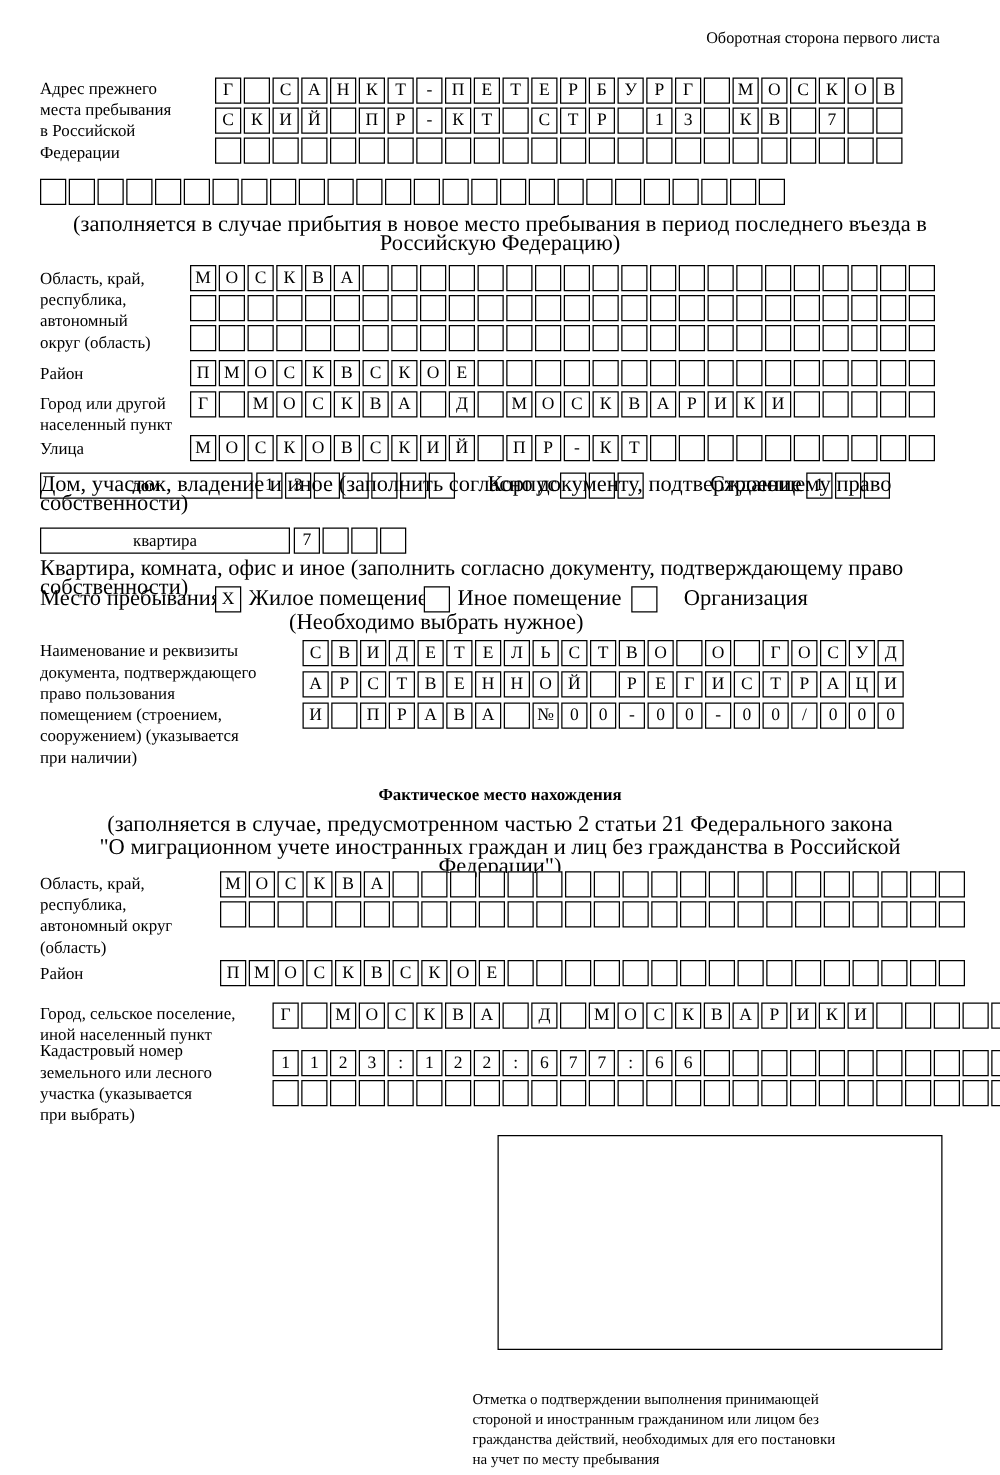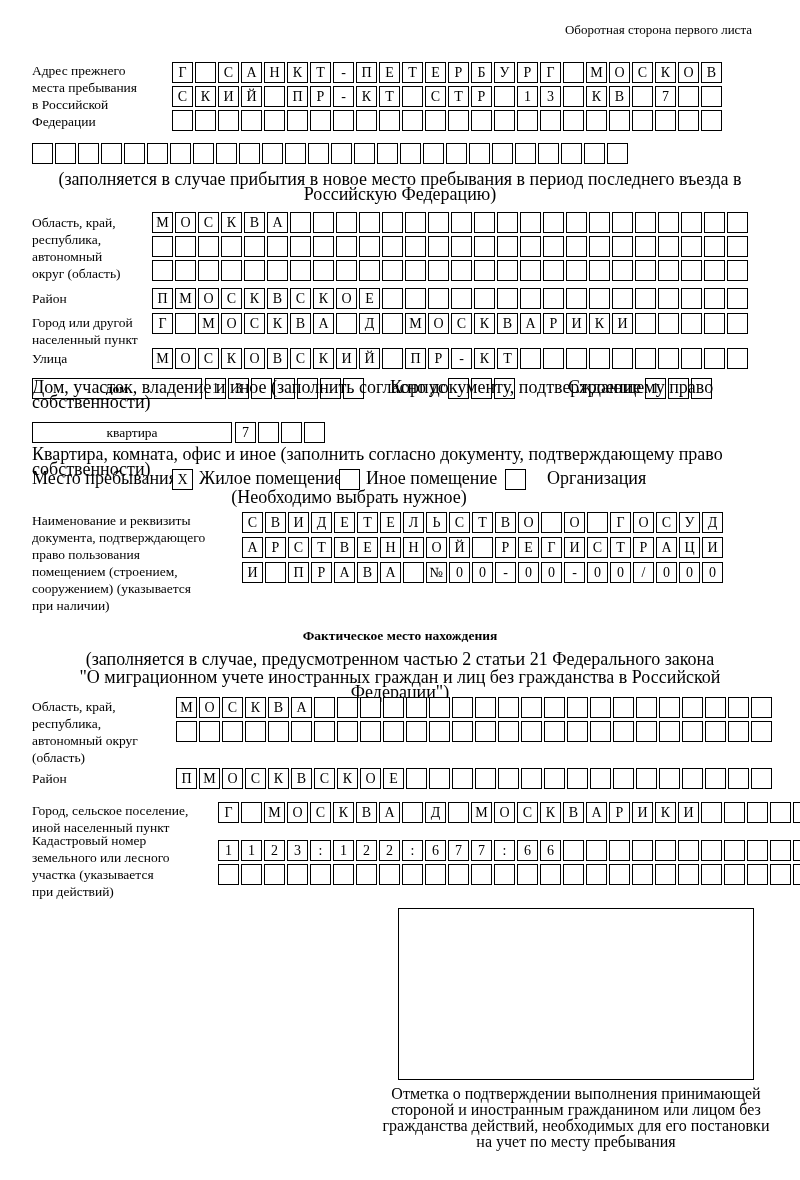--- a/index.html
+++ b/index.html
@@ -74,23 +74,23 @@
   .inline-lbl {
     font-size: 18px;
     line-height: 21px;
   }
   .bigbox {
     border: 1px solid #000;
     box-sizing: border-box;
     background: #fff;
   }
   .footnote {
-    font-size: 16px;
+    font-size: 12px;
     line-height: 16px;
-    text-align: center;
+    margin-top: 25px;
   }
 </style>
 </head>
 <body>
 
 <div class="page">
 
   <div class="abs hdr-right">Оборотная сторона первого листа</div>
 
   <div class="abs lbl" style="left:32px; top:62px; width:140px;">Адрес прежнего
@@ -655,21 +655,21 @@
         <div class="cell"></div>
         <div class="cell"></div>
         <div class="cell"></div>
         <div class="cell"></div>
       </div>
     </div>
 
   <div class="abs lbl" style="left:32px; top:832px; width:180px;">Кадастровый номер
 земельного или лесного
 участка (указывается
-при действий)</div>
+при выбрать)</div>
   <div class="abs" id="al-cad" style="left:218px; top:840px;">
       <div class="row">
         <div class="cell">1</div>
         <div class="cell">1</div>
         <div class="cell">2</div>
         <div class="cell">3</div>
         <div class="cell">:</div>
         <div class="cell">1</div>
         <div class="cell">2</div>
         <div class="cell">2</div>

